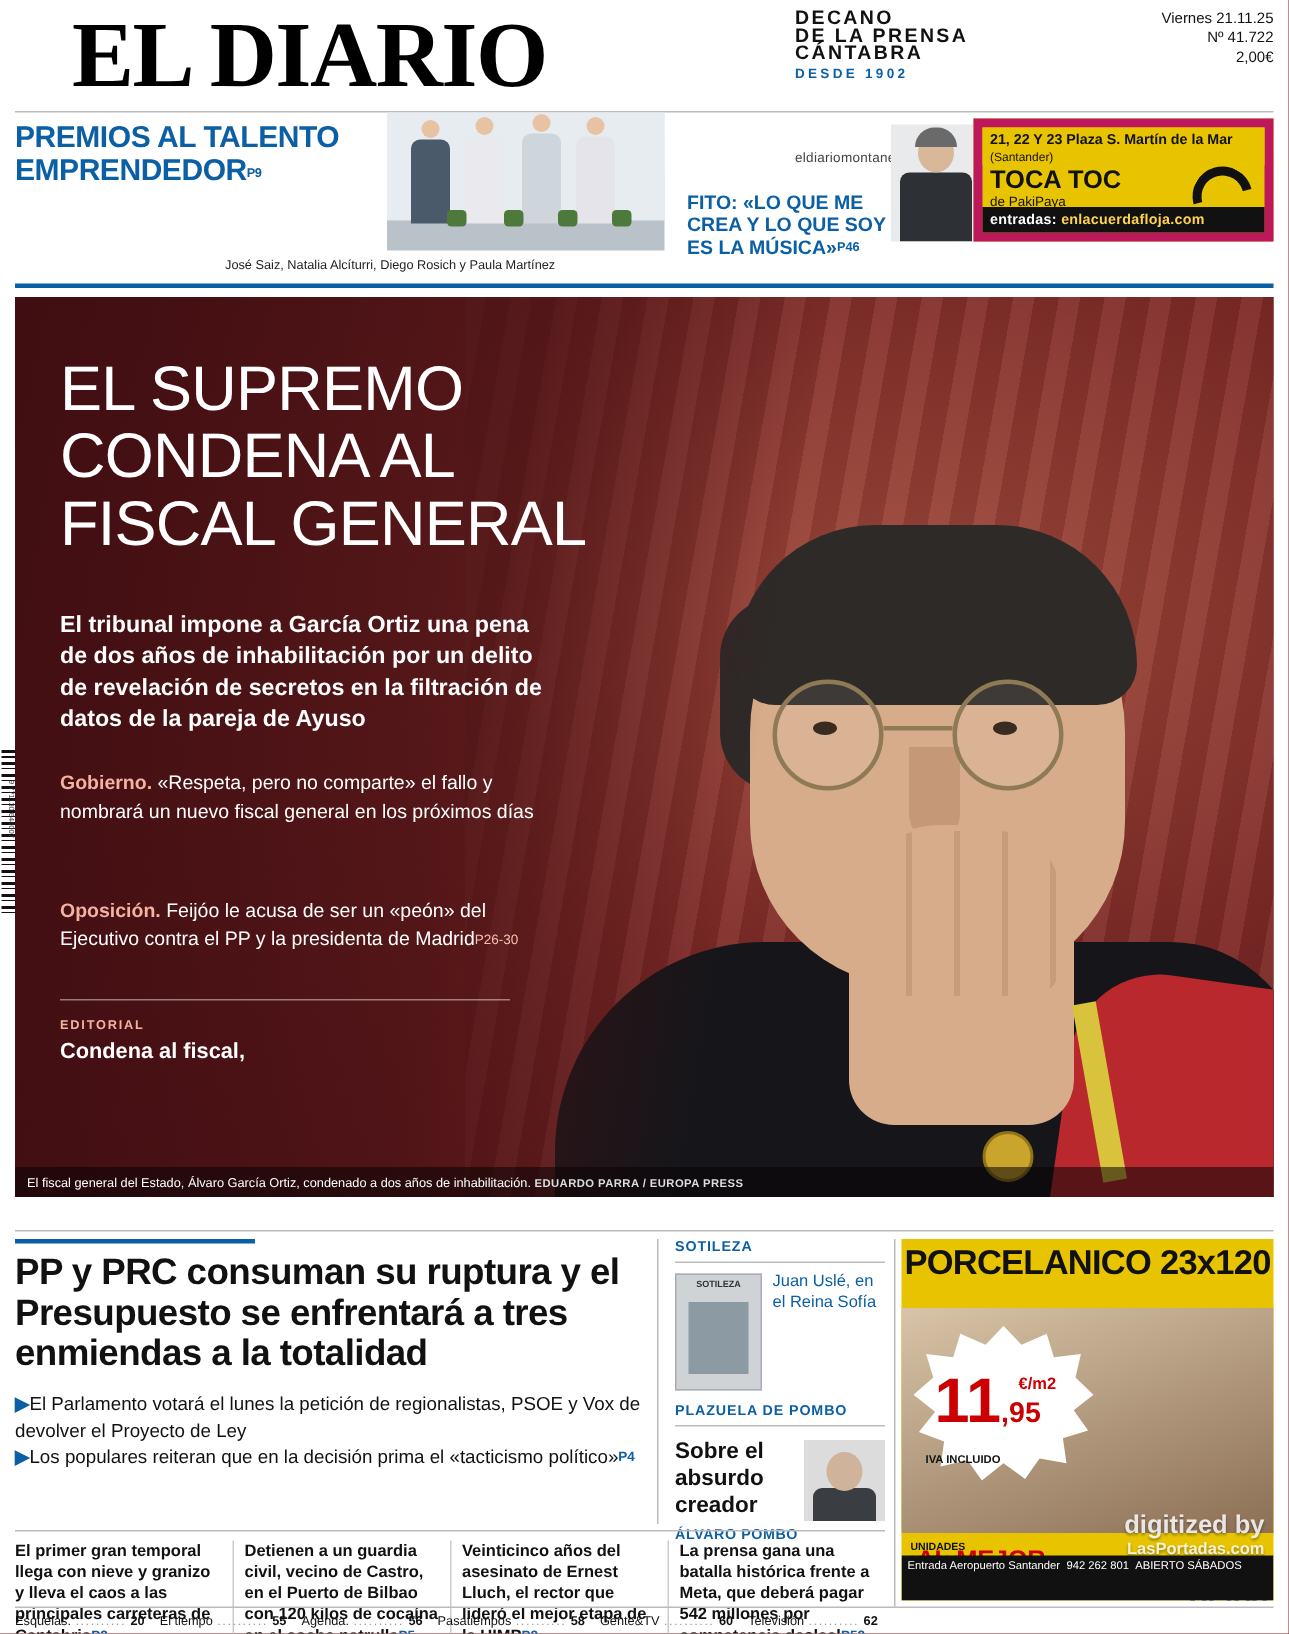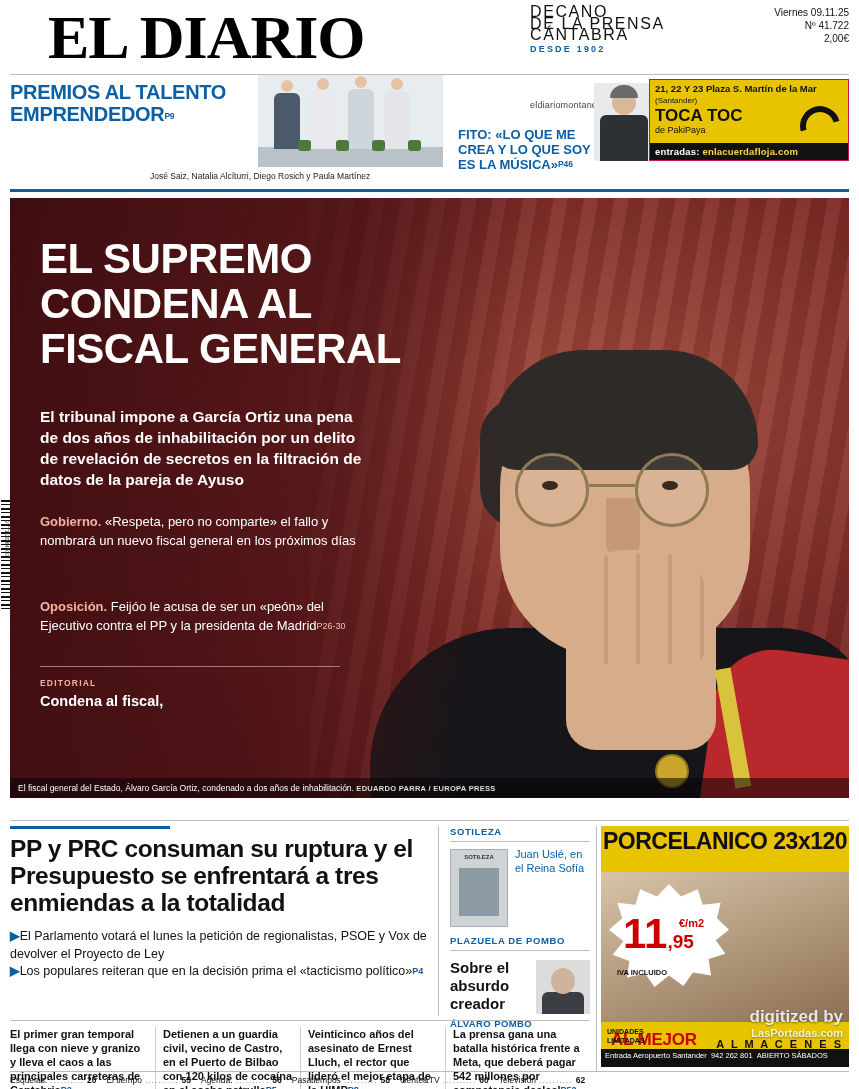--- a/index.html
+++ b/index.html
@@ -28,21 +28,21 @@
   .logo-sub {
     position: absolute; left: 300px; top: 48px;
     font-family: "Liberation Serif", serif;
     font-weight: bold;
     font-size: 34px;
     color: #000;
     margin-top: 26px;
   }
   .decano {
     position: absolute; left: 530px; top: 6px;
-    font-size: 16px; font-weight: normal;
+    font-size: 13px; font-weight: bold;
     letter-spacing: 1.6px; line-height: 11.5px;
     color: #111;
   }
   .desde {
     position: absolute; left: 530px; top: 44px;
     font-size: 9px; font-weight: bold;
     letter-spacing: 2.2px;
     color: #0b5fa4;
   }
   .siteurl {
@@ -91,21 +91,21 @@
   .promo-face {
     position: absolute; left: 584px; top: 8px; width: 60px; height: 78px;
     background: #e9eaec; overflow: hidden;
   }
   .pf-head { position: absolute; left: 18px; top: 6px; width: 24px; height: 26px; border-radius: 50%; background: #d9b89a; }
   .pf-hair { position: absolute; left: 16px; top: 2px; width: 28px; height: 13px; border-radius: 14px 14px 0 0; background: #6a6a6a; }
   .pf-body { position: absolute; left: 6px; top: 32px; width: 48px; height: 46px; background: #2d3136; border-radius: 6px 6px 0 0; }
 
   .promo-ad {
     position: absolute; right: 0; top: 4px; width: 200px; height: 82px;
-    background: #e8c400; border: 1px solid #be185d;
+    background: #e8c400; border: 6px solid #be185d;
   }
   .ad-top {
     background: #e8c400; color: #111; font-size: 9.5px; font-weight: bold;
     padding: 3px 5px 0 5px; line-height: 11px;
   }
   .ad-top .sm { font-weight: normal; font-size: 8px; }
   .ad-mid { color: #111; font-size: 17px; font-weight: bold; padding: 1px 5px; line-height: 18px; }
   .ad-mid .s2 { font-size: 9px; font-weight: normal; display: block; line-height: 10px; }
   .ad-bot {
     position: absolute; left: 0; right: 0; bottom: 0;
@@ -199,21 +199,21 @@
     position: absolute; left: 645px; top: 556px; width: 34px; height: 34px;
     border-radius: 50%; background: #c9a52c; border: 2px solid #8f7317;
   }
   .ms-vignette {
     position: absolute; inset: 0;
     background: linear-gradient(100deg, rgba(60,12,16,.92) 0%, rgba(70,16,20,.72) 38%, rgba(70,16,20,0) 58%);
   }
 
   .ms-head {
     position: absolute; left: 30px; top: 38px; width: 390px;
-    color: #fff; font-weight: bold;
+    color: #fff; font-weight: normal;
     font-size: 42px; line-height: 45px; letter-spacing: -.5px;
   }
   .ms-sub {
     position: absolute; left: 30px; top: 208px; width: 330px;
     color: #fff; font-weight: bold; font-size: 15.5px; line-height: 21px;
   }
   .ms-block { position: absolute; left: 30px; width: 320px; color: #fff; font-size: 13px; line-height: 18.5px; }
   .ms-block .lab { color: #f4b3a0; font-weight: bold; }
   .ms-b1 { top: 315px; }
   .ms-b2 { top: 400px; }
@@ -305,21 +305,21 @@
   .ar-alm {
     position: absolute; right: 6px; top: 212px; color: #111;
     font-size: 11px; font-weight: bold; letter-spacing: 2px;
   }
   .ar-brand {
     position: absolute; right: 4px; top: 228px; color: #1b3f8f;
     font-size: 22px; font-weight: bold; letter-spacing: -1px; line-height: 20px;
   }
   .ar-units { position: absolute; left: 6px; bottom: 22px; color: #111; font-size: 7px; font-weight: bold; line-height: 9px; }
   .ar-foot {
-    position: absolute; left: 0; right: 0; bottom: 0; height: 18px;
+    position: absolute; left: 0; right: 0; bottom: 0; height: 30px;
     background: #111; color: #fff; font-size: 7.5px; line-height: 13px; padding-left: 4px;
   }
   .watermark {
     position: absolute; right: 6px; bottom: 26px;
     color: rgba(255,255,255,.85); font-size: 17px; font-weight: bold;
     line-height: 16px; text-align: right; text-shadow: 0 1px 2px rgba(0,0,0,.4);
   }
   .watermark .w2 { font-size: 11px; display: block; }
 
   
@@ -368,21 +368,21 @@
     <div class="logo">EL DIARIO</div>
     <div class="logo-sub">ñés</div>
     <div class="decano">
       <div>DECANO</div>
       <div>DE LA PRENSA</div>
       <div>CÁNTABRA</div>
     </div>
     <div class="desde">DESDE 1902</div>
     <div class="siteurl">eldiariomontanes.es</div>
     <div class="mh-right">
-      <div>Viernes 09.11.25</div>
+      <div>Viernes 21.11.25</div>
       <div>Nº 41.722</div>
       <div class="price">2,00€</div>
     </div>
   </div>
 
   <div class="promo">
 
     <div class="promo-left">
       <div class="t">PREMIOS AL TALENTO</div>
       <div class="t">

